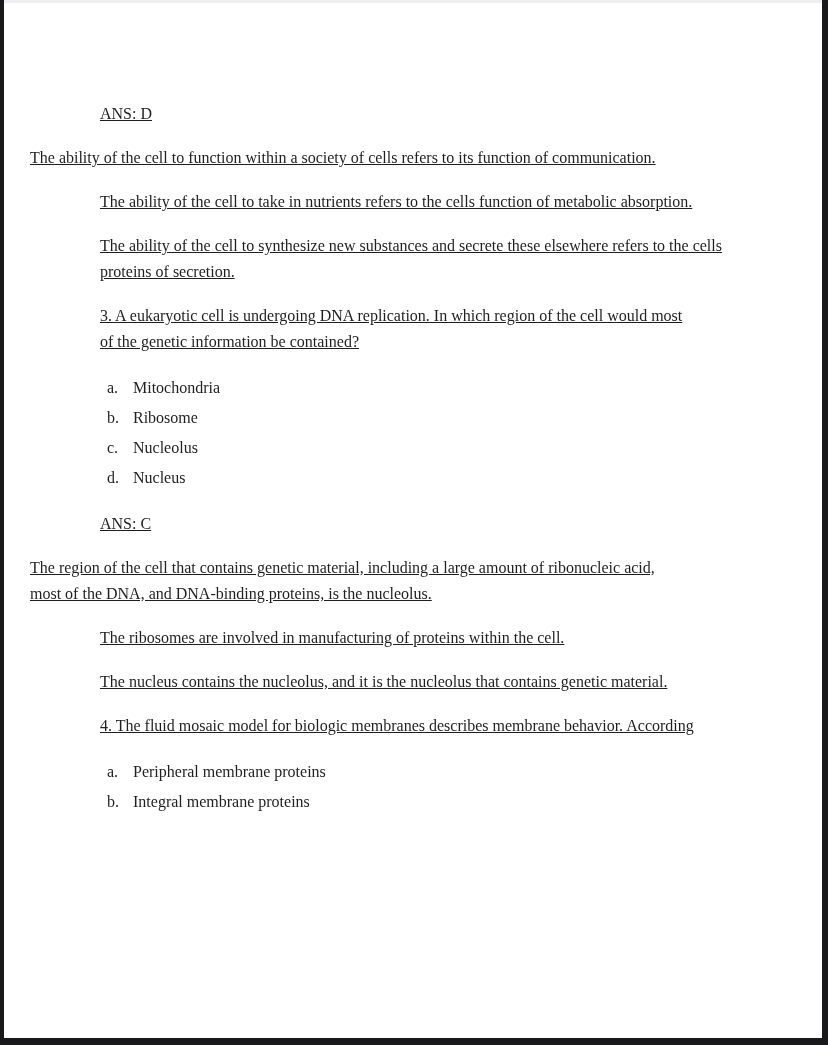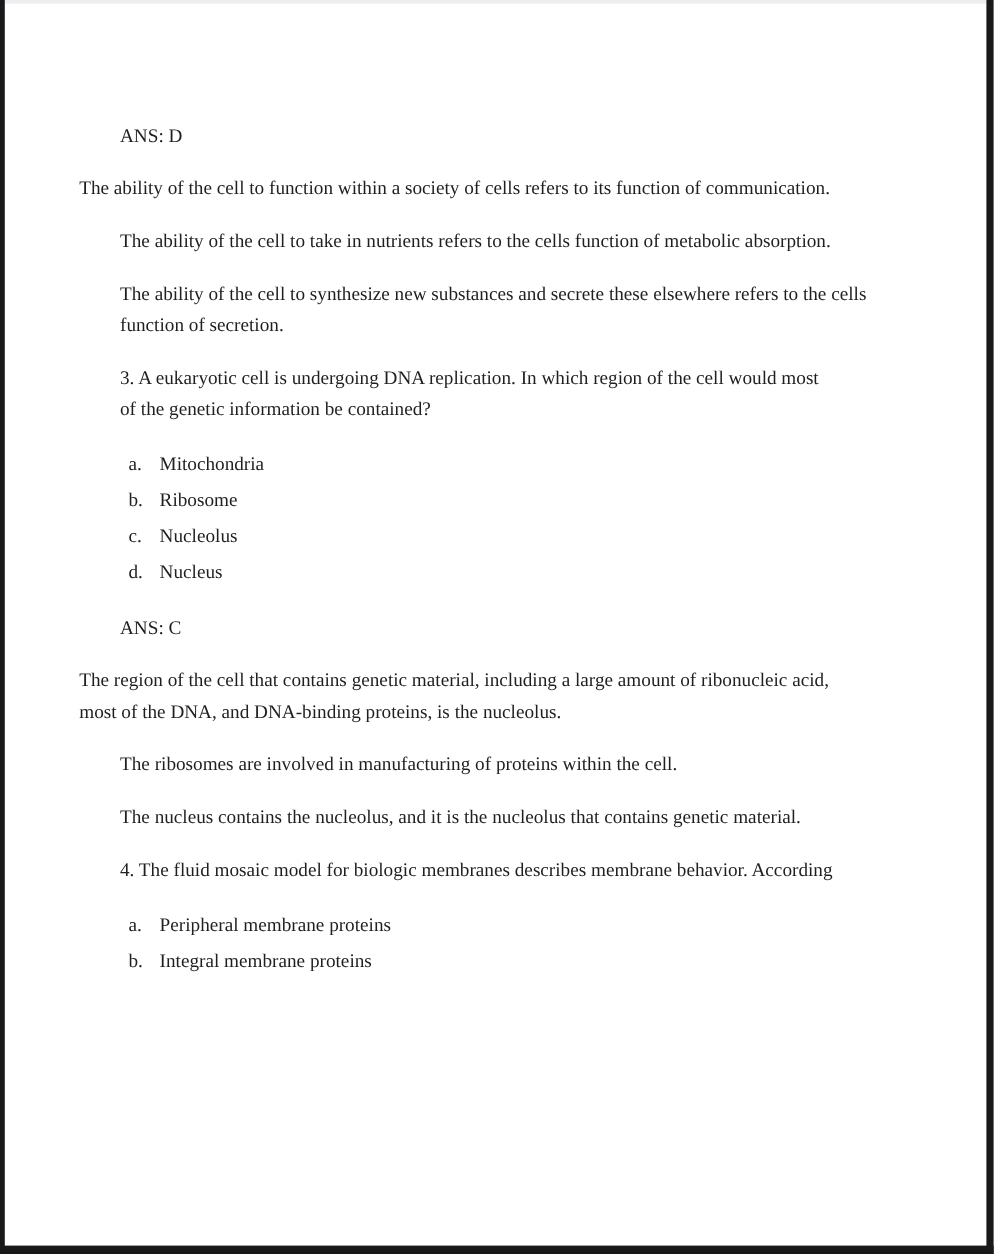--- a/index.html
+++ b/index.html
@@ -46,23 +46,24 @@
     position: absolute;
     top: 101px;
     left: 0;
     right: 10px;
     color: var(--text-color, #1f1f1f);
     font-size: 16px;
   }
   .block {
     line-height: 26px;
     margin: 0 0 18px 0;
+    text-decoration: underline;
   }
   .block.indent { margin-left: 100px; margin-right: 90px; }
-  .block.flush  { margin-left: 66px;  margin-right: 60px; }
+  .block.flush  { margin-left: 30px;  margin-right: 60px; }
   .options {
     margin: 0 0 18px 107px;
   }
   .option-row {
     display: flex;
     line-height: 30px;
   }
   .option-letter {
     width: 26px;
     flex: 0 0 26px;
@@ -81,21 +82,21 @@
       <div>ANS: D</div>
     </div>
     <div class="block flush">
       <div>The ability of the cell to function within a society of cells refers to its function of communication.</div>
     </div>
     <div class="block indent">
       <div>The ability of the cell to take in nutrients refers to the cells function of metabolic absorption.</div>
     </div>
     <div class="block indent">
       <div>The ability of the cell to synthesize new substances and secrete these elsewhere refers to the cells</div>
-      <div>function of secretion.</div>
+      <div>proteins of secretion.</div>
     </div>
     <div class="block indent">
       <div>3. A eukaryotic cell is undergoing DNA replication. In which region of the cell would most</div>
       <div>of the genetic information be contained?</div>
     </div>
     <div class="options">
       <div class="option-row">
         <span class="option-letter">a.</span>
         <span class="option-text">Mitochondria</span>
       </div>

